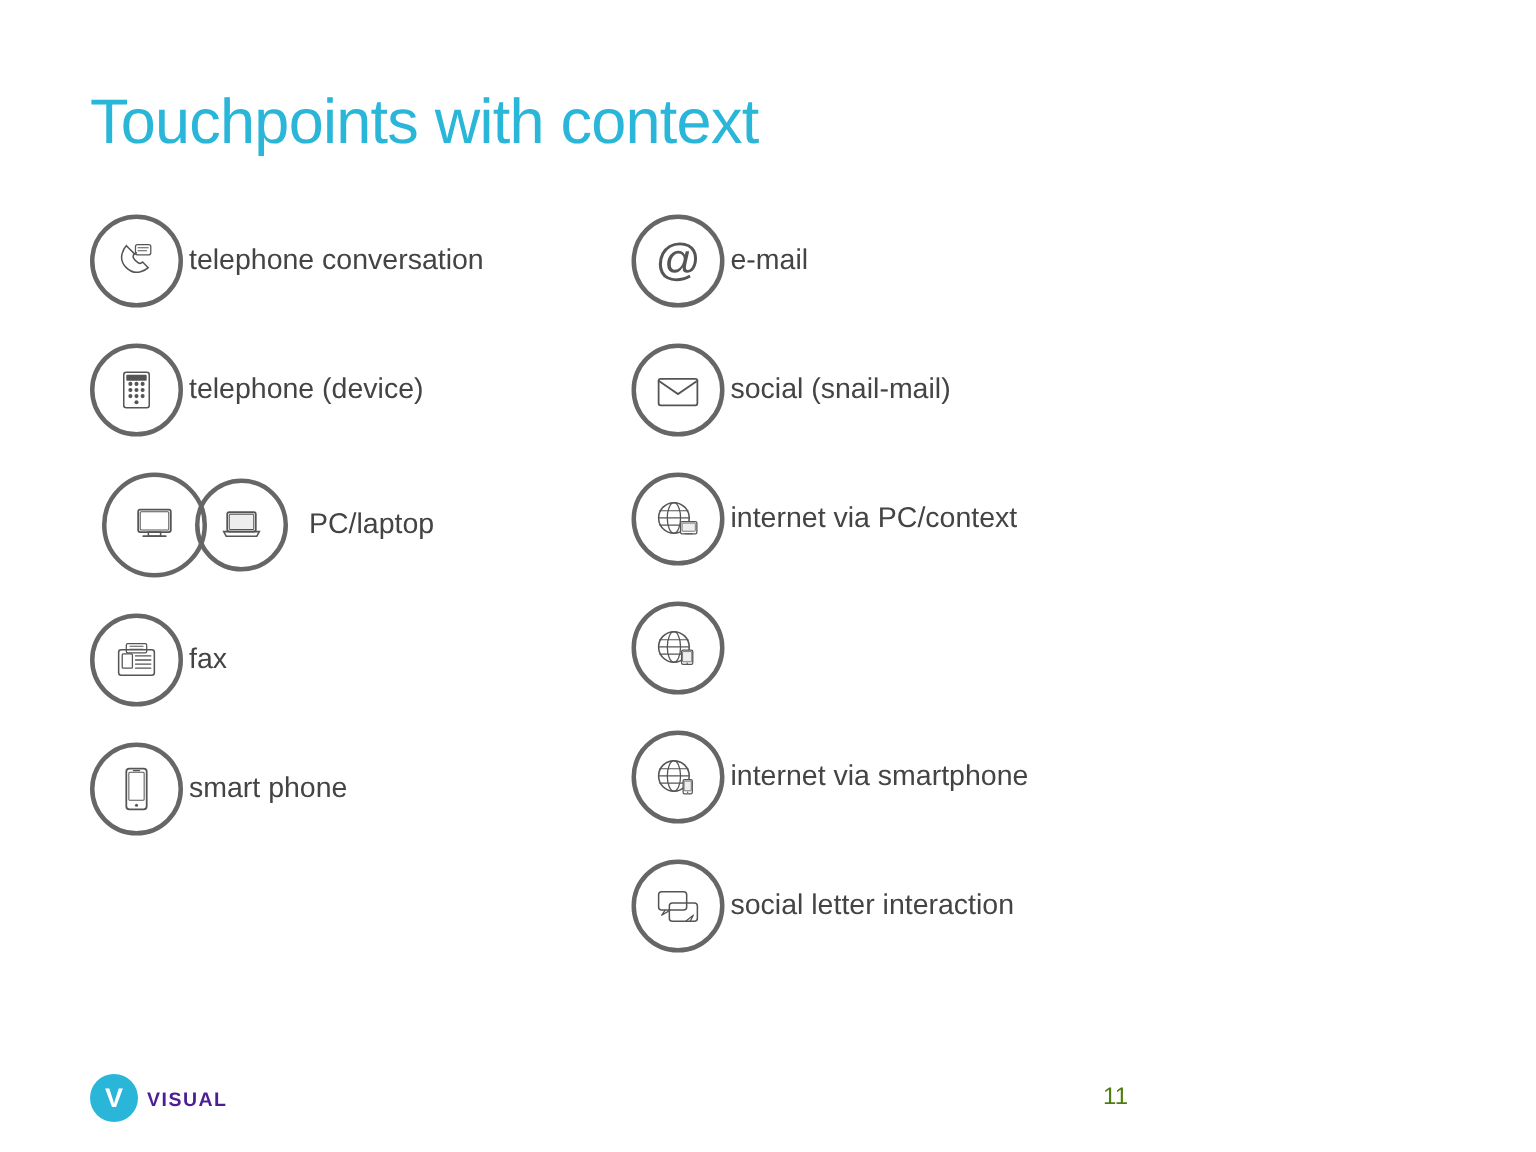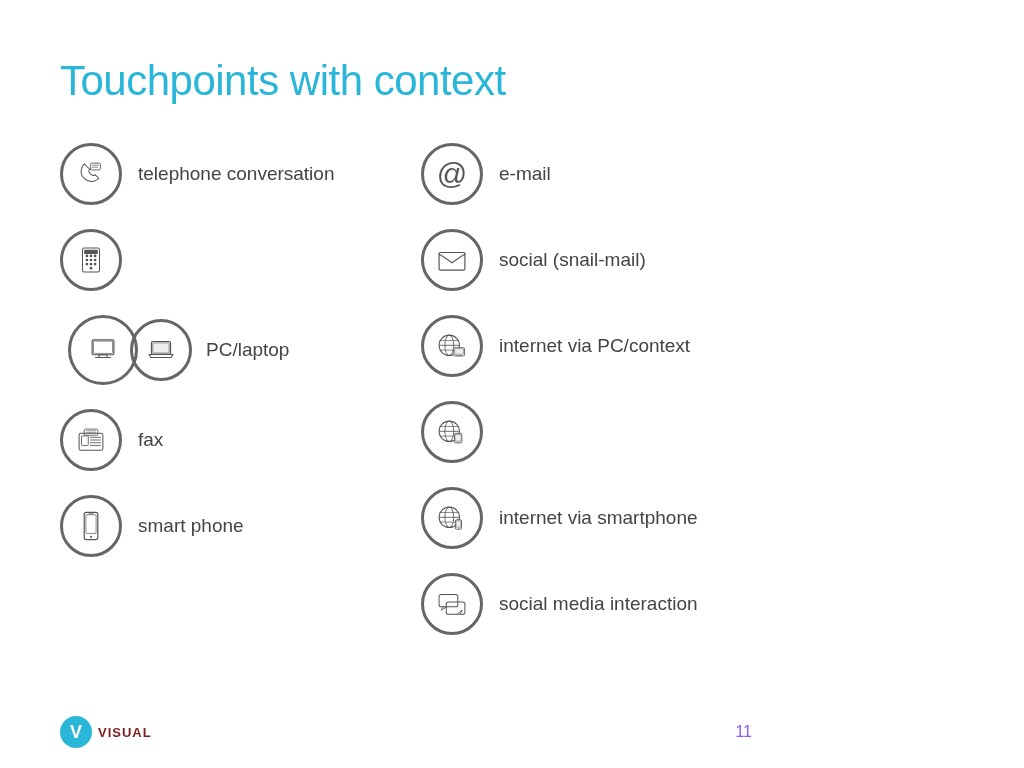--- a/index.html
+++ b/index.html
@@ -36,21 +36,21 @@
     .column {
       flex: 1;
       display: flex;
       flex-direction: column;
       gap: 8px;
     }
 
     .item {
       display: flex;
       align-items: center;
-      gap: 16px;
+      gap: 4px;
       padding: 8px 0;
     }
 
     .icon-circle {
       width: 62px;
       height: 62px;
       border-radius: 50%;
       border: 3px solid #666;
       display: flex;
       align-items: center;
@@ -99,29 +99,29 @@
       display: flex;
       align-items: center;
       justify-content: center;
       color: white;
       font-size: 18px;
       font-weight: bold;
     }
 
     .logo-text {
       font-size: 13px;
-      color: #7f1d1d;
+      color: #4c1d95;
       letter-spacing: 1px;
       font-weight: 600;
       text-align: right;
     }
 
     .page-number {
       font-size: 16px;
-      color: #8b5cf6;
+      color: #4d7c0f;
     }
 
     .at-symbol {
       font-size: 30px;
       font-weight: 300;
       color: #555;
       font-family: Arial, sans-serif;
     }
   </style>
 </head>
@@ -161,20 +161,21 @@
             <circle cx="50" cy="50" r="4" fill="#555"></circle>
             <circle cx="62" cy="50" r="4" fill="#555"></circle>
             <circle cx="38" cy="62" r="4" fill="#555"></circle>
             <circle cx="50" cy="62" r="4" fill="#555"></circle>
             <circle cx="62" cy="62" r="4" fill="#555"></circle>
             <circle cx="50" cy="74" r="4" fill="#555"></circle>
 
             <rect x="30" y="20" width="40" height="12" rx="2" fill="#555"></rect>
           </svg>
         </div>
+        <span class="item-label">telephone (device)</span>
       </div>
 
       <div class="item" style="gap:0;">
         <div style="display:flex; align-items:center; margin-right:14px;">
 
           <div class="icon-circle" style="width:70px;height:70px;position:relative;z-index:1;left:8px;">
             <svg viewBox="0 0 100 100">
               <rect x="18" y="20" width="64" height="44" rx="4" stroke="#555" stroke-width="3.5" fill="none"></rect>
               <rect x="38" y="64" width="24" height="8" rx="0" stroke="#555" stroke-width="3" fill="none"></rect>
               <line x1="28" y1="72" x2="72" y2="72" stroke="#555" stroke-width="3.5" stroke-linecap="round"></line>
@@ -301,21 +302,21 @@
       <div class="item">
         <div class="icon-circle">
           <svg viewBox="0 0 100 100">
 
             <rect x="12" y="22" width="55" height="36" rx="6" stroke="#555" stroke-width="3" fill="none"></rect>
             <path d="M25,58 L18,68 L35,58" stroke="#555" stroke-width="2.5" fill="none" stroke-linejoin="round"></path>
             <rect x="33" y="44" width="55" height="36" rx="6" stroke="#555" stroke-width="3" fill="none"></rect>
             <path d="M74,80 L80,68 L65,80" stroke="#555" stroke-width="2.5" fill="none" stroke-linejoin="round"></path>
           </svg>
         </div>
-        <span class="item-label">social media interaction</span>
+        <span class="item-label">social letter interaction</span>
       </div>
 
     </div>
   </div>
 
   <div class="footer">
     <div class="logo">
       <div class="logo-circle">
         <span>V</span>
       </div>

